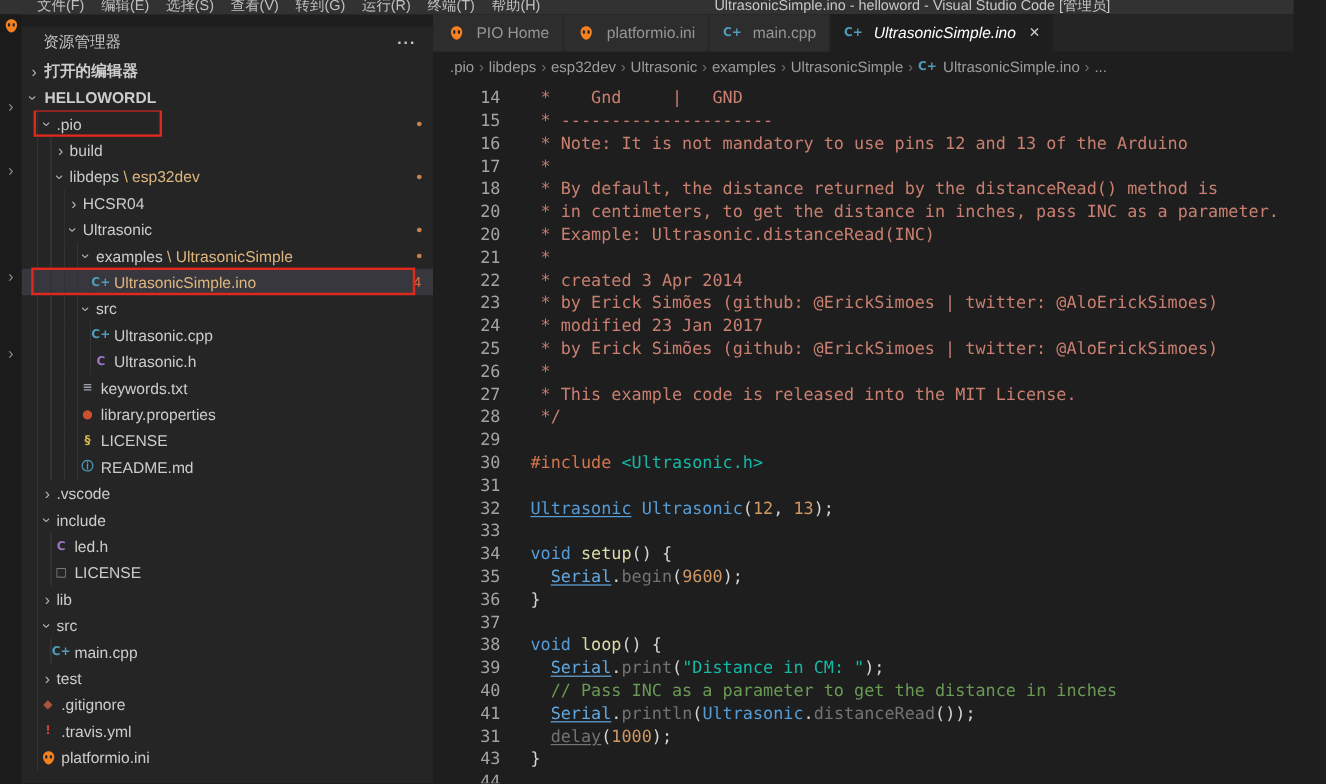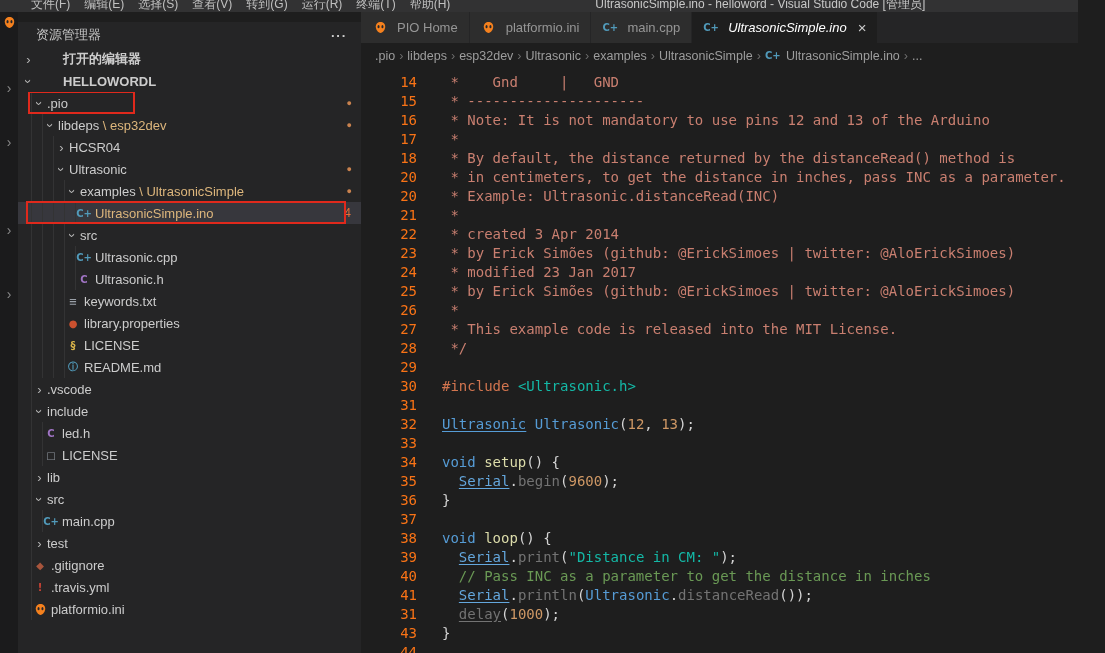--- a/index.html
+++ b/index.html
@@ -19,21 +19,21 @@
   .activitybar{width:18px;background:#1b1b1c;flex:none;display:flex;flex-direction:column;align-items:center;}
   .ab-pio{margin-top:3px;}
   .abchev{color:#8a8a8a;font-size:14px;line-height:14px;}
   .abchev::before{content:"›";}
   .c1{margin-top:48px}.c2{margin-top:40px}.c3{margin-top:74px}.c4{margin-top:50px}
 
   
   .sidebar{width:343px;background:#252526;flex:none;display:flex;flex-direction:column;font-size:13px;color:#cccccc;margin-top:10px;}
   .sb-head{height:26px;display:flex;align-items:center;padding:0 14px 0 18px;color:#c5c5c5;}
   .more{margin-left:auto;letter-spacing:1px;color:#d0d0d0;font-weight:bold;cursor:default;}
-  .sec{height:22px;display:flex;align-items:center;padding-left:3px;font-weight:bold;color:#cccccc;gap:26px;}
+  .sec{height:22px;display:flex;align-items:center;padding-left:3px;font-weight:bold;color:#cccccc;}
   .chev{display:inline-block;width:15px;flex:none;text-align:center;color:#b6b6b6;font-weight:normal;}
   .chev::before{content:"›";display:inline-block;}
   .chev.exp::before{transform:rotate(90deg);}
   .sec .sec-label{margin-left:1px;}
   .tree{flex:1;overflow:hidden;}
   .trow{height:22px;display:flex;align-items:center;position:relative;padding-left:3px;}
   .trow.selected{background:#37373d;}
   .trow.mod .lab{color:#ddb67c;}
   .ind{height:100%;flex:none;background:repeating-linear-gradient(to right,transparent 0,transparent 10px,#333334 10px,#333334 11px);}
   .fic{width:16px;flex:none;display:inline-flex;align-items:center;justify-content:center;font-size:10px;font-weight:bold;margin-right:3px;font-family:"DejaVu Sans",sans-serif;}
@@ -52,21 +52,21 @@
   .tab{display:flex;align-items:center;gap:6px;padding:0 11px;background:#2d2d2d;color:#969696;font-size:13px;border-right:1px solid #252526;white-space:nowrap;cursor:default;}
   .tab.active{background:#1e1e1e;color:#ffffff;}
   .tab.active .tablabel{font-style:italic;}
   .tabclose{margin-left:5px;color:#cccccc;font-size:15px;line-height:15px;}
   .crumbs{height:25px;display:flex;align-items:center;padding-left:12px;color:#9d9d9d;font-size:12.5px;flex:none;white-space:nowrap;}
   .crumb{padding:0 2px;}
   .crumb-sep{color:#6e6e6e;padding:0 2px;}
   .crumb-file{display:inline-flex;align-items:center;gap:2px;}
 
   .codewrap{flex:1;display:flex;min-height:0;overflow:hidden;font-family:"DejaVu Sans Mono","Liberation Mono",monospace;font-size:14px;line-height:19px;padding-top:5px;}
-  .gutter{width:56px;flex:none;text-align:right;padding-right:13px;color:#f97316;box-sizing:content-box;}
+  .gutter{width:56px;flex:none;text-align:right;padding-right:13px;color:#a3a3a3;box-sizing:content-box;}
   .lnum{height:19px;}
   .codelines{flex:1;padding-left:12px;white-space:pre;}
   .cline{height:19px;}
 
   
   .cmt{color:#c97f70}
   .lcm{color:#6a9955}
   .pre{color:#d3754f}
   .str{color:#14b8a6}
   .typ{color:#569cd6}
@@ -127,20 +127,26 @@
         <span class="sec-label">HELLOWORDL</span>
       </div>
       <div class="tree">
           <div class="trow">
             <span class="ind" style="width: 11px;"></span>
             <span class="chev exp"></span>
             <span class="lab">.pio</span>
             <span class="spacer"></span>
             <span class="dot">●</span>
             <div class="annot label-box"></div>
+          </div>
+          <div class="trow">
+            <span class="ind" style="width: 22px;"></span>
+            <span class="chev"></span>
+            <span class="lab">build</span>
+            <span class="spacer"></span>
           </div>
           <div class="trow">
             <span class="ind" style="width: 22px;"></span>
             <span class="chev exp"></span>
             <span class="lab">libdeps</span>
             <span class="lab2"> \ esp32dev</span>
             <span class="spacer"></span>
             <span class="dot">●</span>
           </div>
           <div class="trow">

